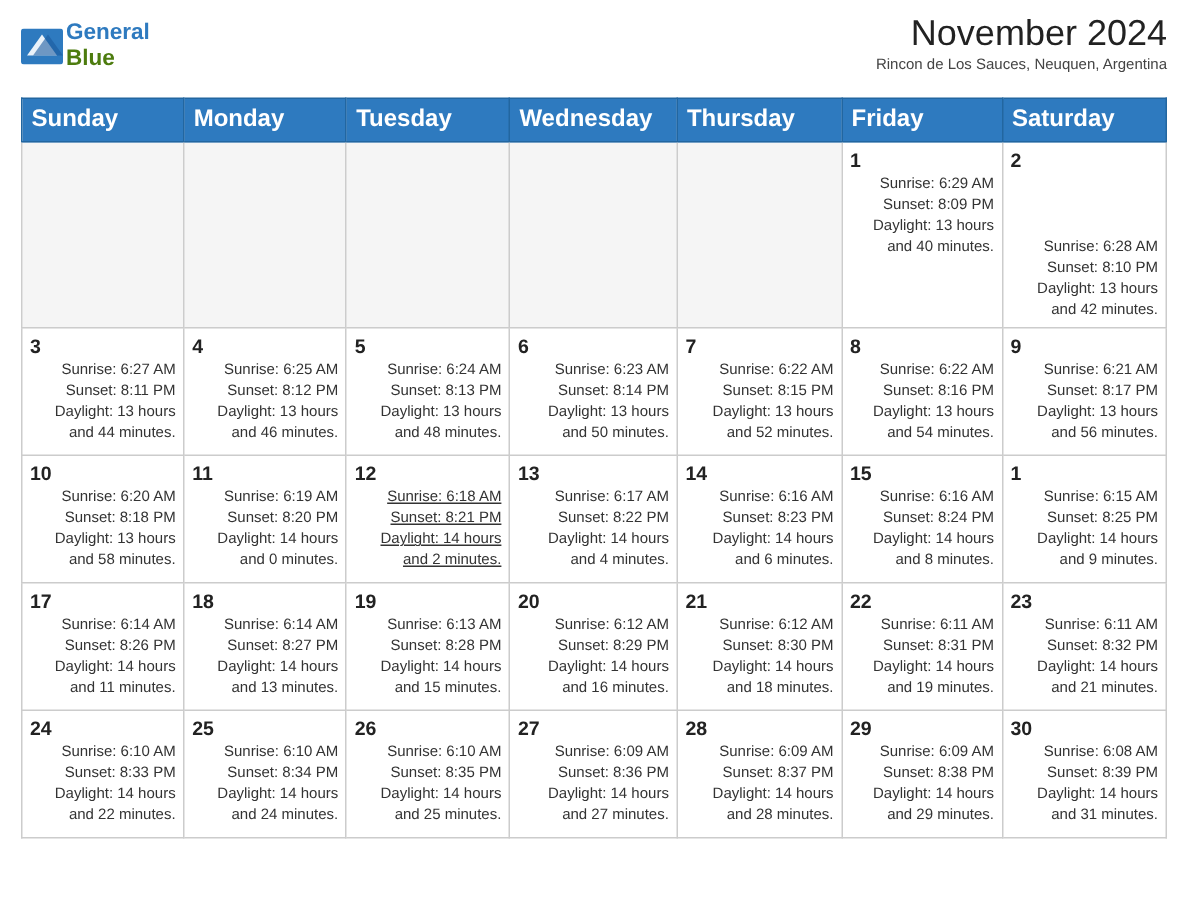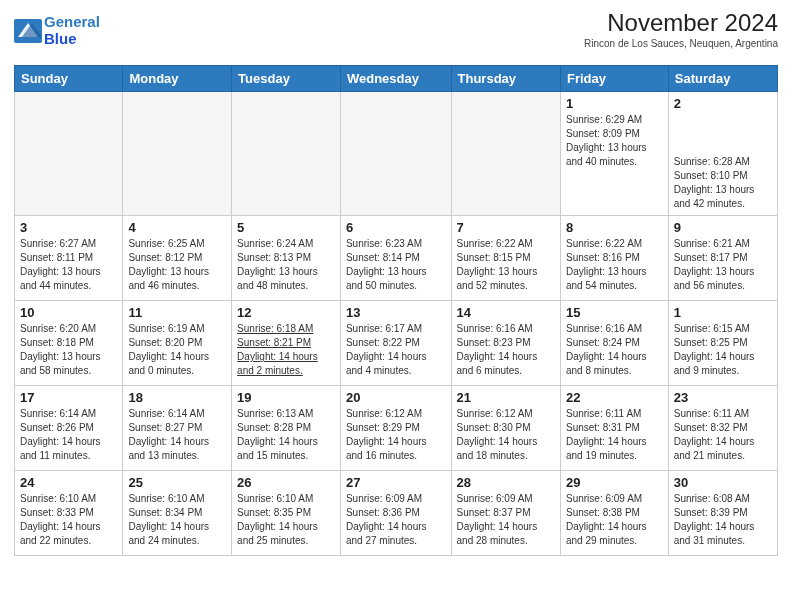--- a/index.html
+++ b/index.html
@@ -55,21 +55,21 @@
       margin-top: 2px;
     }
     .calendar {
       width: 100%;
       border-collapse: collapse;
       margin-top: 6px;
     }
     .calendar th {
       background: #2e7abf;
       color: #fff;
-      font-size: 13px;
+      font-size: 16px;
       font-weight: bold;
       text-align: left;
       padding: 5px 6px;
       border: 1px solid #2266a0;
     }
     .calendar td {
       border: 1px solid #ccc;
       vertical-align: top;
       padding: 4px 5px;
       width: 113px;
@@ -85,36 +85,37 @@
       font-size: 13px;
       font-weight: bold;
       color: #222;
       display: block;
       margin-bottom: 2px;
     }
     .day-info {
       font-size: 10px;
       color: #333;
       line-height: 1.4;
+      text-align: right;
     }
   </style>
 </head>
 <body>
 
 <div class="page">
   <div class="header">
     <div class="logo">
       <svg class="logo-icon" viewBox="0 0 28 24">
         <rect x="0" y="0" width="28" height="24" rx="2" fill="#2e7abf"></rect>
         <polygon points="14,4 24,18 4,18" fill="white" opacity="0.9"></polygon>
         <polygon points="18,4 28,18 8,18" fill="#1a5a9f" opacity="0.6"></polygon>
       </svg>
       <div class="logo-text">
         <div><span>General</span></div>
-        <div><span style="color:#1d4ed8">Blue</span></div>
+        <div><span style="color:#4d7c0f">Blue</span></div>
       </div>
     </div>
     <div class="title-block">
       <div class="month-title">November 2024</div>
       <div class="location-title">Rincon de Los Sauces, Neuquen, Argentina</div>
     </div>
   </div>
 
   <table class="calendar">
     <thead>

